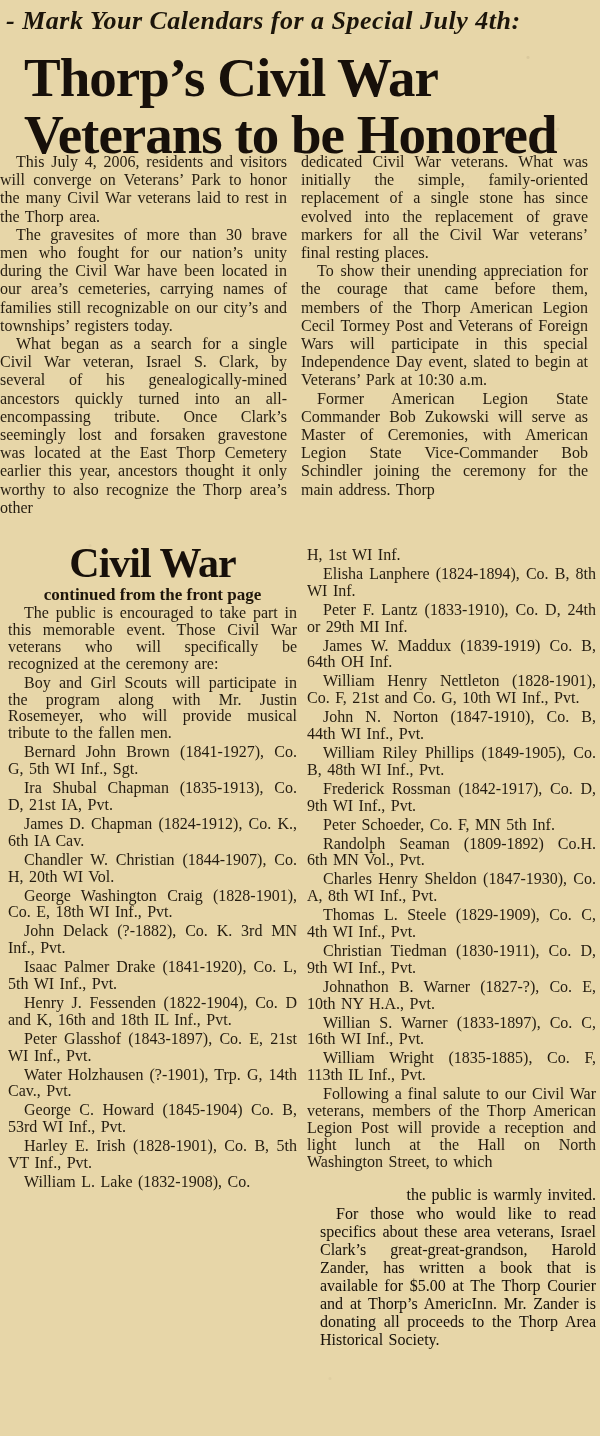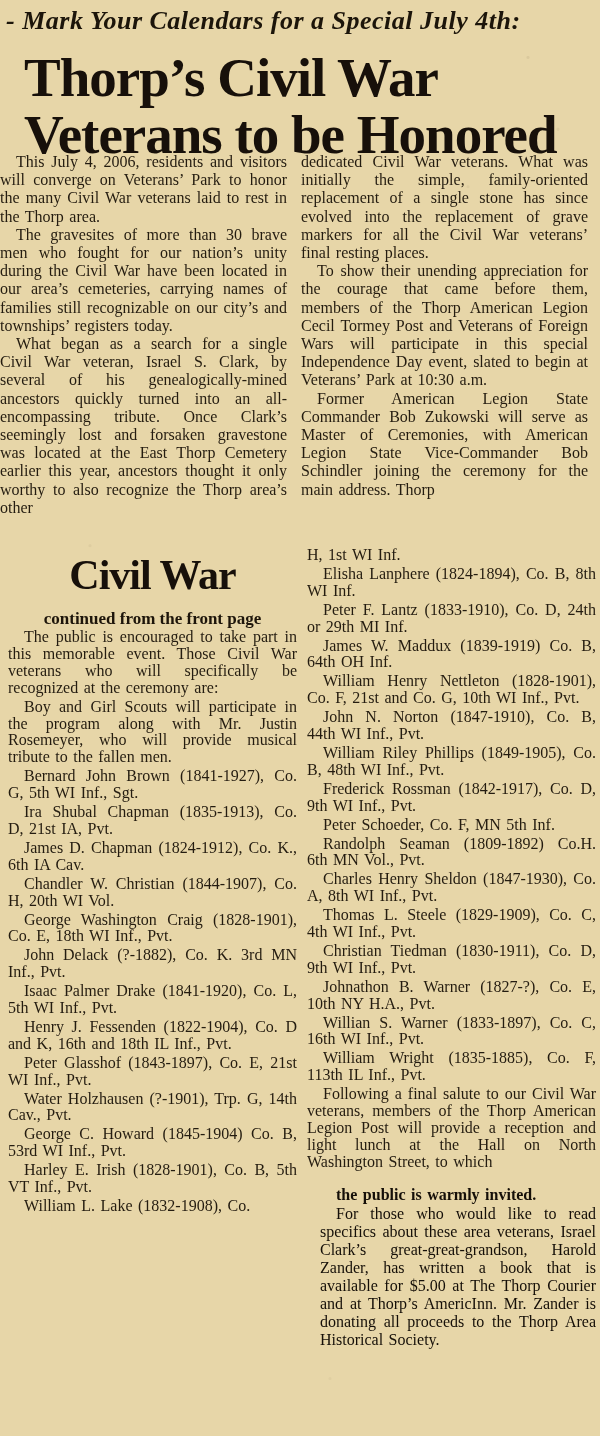--- a/index.html
+++ b/index.html
@@ -43,36 +43,36 @@
   .para{
     margin:0;
     font-size:16px;line-height:18.2px;
     text-align:justify;text-indent:16px;
     word-spacing:1.5px;
   }
   .para.cont{text-indent:0;}
   .s2-left{position:absolute;top:541px;left:8px;width:289px;}
   .s2-right{position:absolute;top:547px;left:307px;width:289px;}
   .jump-headline{
-    margin:12px;text-align:center;
+    margin:0;text-align:center;
     font-size:42px;line-height:44px;font-weight:bold;color:#17100a;
     letter-spacing:-1px;
   }
   .jump-subhead{
     text-align:center;font-size:17px;line-height:19px;font-weight:bold;
     margin-bottom:1px;color:#1d150a;
   }
   .s2-left .para,.s2-right .para{
     line-height:16.9px;margin-bottom:2px;
   }
   .closing{
     margin-top:15px;padding-left:13px;color:#150f08;
   }
   .closing .invited{
-    font-weight:bold;text-indent:0;margin-bottom:1px;text-align:left;margin-left:16px;
+    font-weight:normal;text-indent:0;margin-bottom:1px;text-align:right;margin-left:16px;
   }
   .closing .para{line-height:18px;}
 </style>
 </head>
 <body>
 
 <div class="paper">
 
   <div class="kicker">- Mark Your Calendars for a Special July 4th:</div>
 

